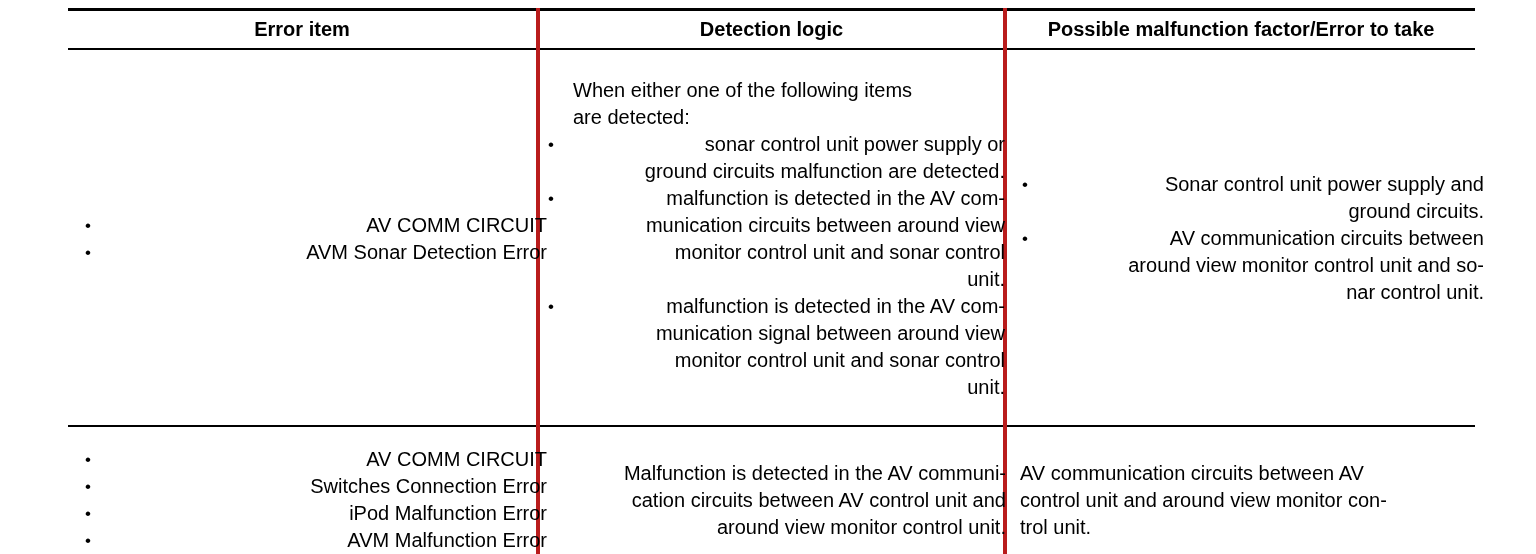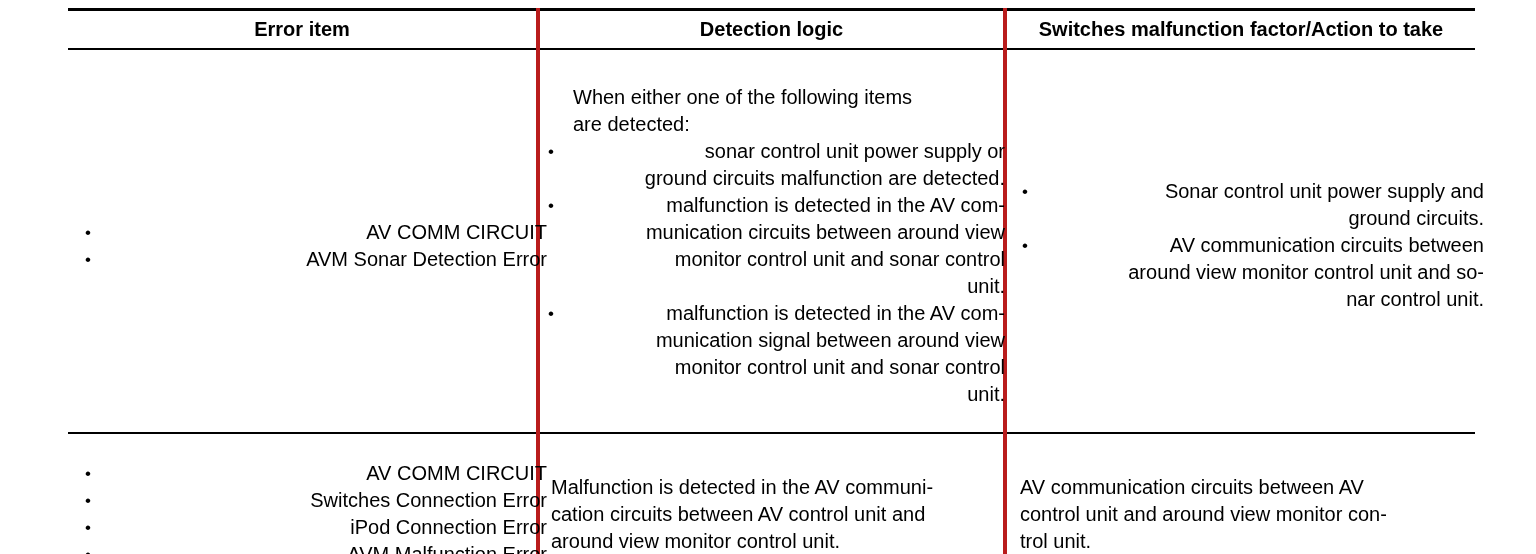--- a/index.html
+++ b/index.html
@@ -32,21 +32,21 @@
   th {
     font-weight: bold;
     text-align: center;
     height: 37px;
     border-bottom: 2px solid #000;
     padding: 0;
     vertical-align: middle;
   }
   td {
     vertical-align: middle;
-    padding: 15px 6px 6px 0;
+    padding: 8px 6px 6px 0;
   }
   .colsep-l { border-left: 4px solid #b91c1c; }
   tr.row-1 td { height: 361px; border-bottom: 2px solid #000; }
   tr.row-2 td { height: 130px; }
   .cell-inner { width: 100%; }
   .pad-c1 { padding-left: 17px; }
   .pad-c2 { padding-left: 8px; }
   .pad-c3 { padding-left: 15px; }
   .bullet-item { display: flex; }
   .bullet-marker {
@@ -75,21 +75,21 @@
   <table class="dtc-table">
     <colgroup>
       <col class="c1">
         <col class="c2">
         <col class="c3">
     </colgroup>
     <thead>
       <tr>
         <th>Error item</th>
         <th class="colsep-l">Detection logic</th>
-        <th class="colsep-l">Switches malfunction factor/Action to take</th>
+        <th class="colsep-l">Possible malfunction factor/Error to take</th>
       </tr>
     </thead>
     <tbody>
       <tr class="row-1">
         <td>
           <div class="cell-inner pad-c1">
             <div class="bullet-item">
               <span class="bullet-marker">•</span>
               <span class="bullet-text">AV COMM CIRCUIT</span>
             </div>
@@ -146,30 +146,30 @@
             <div class="bullet-item">
               <span class="bullet-marker">•</span>
               <span class="bullet-text">AV COMM CIRCUIT</span>
             </div>
             <div class="bullet-item">
               <span class="bullet-marker">•</span>
               <span class="bullet-text">Switches Connection Error</span>
             </div>
             <div class="bullet-item">
               <span class="bullet-marker">•</span>
-              <span class="bullet-text">iPod Connection Error</span>
+              <span class="bullet-text">iPod Malfunction Error</span>
             </div>
             <div class="bullet-item">
               <span class="bullet-marker">•</span>
               <span class="bullet-text">AVM Malfunction Error</span>
             </div>
           </div>
         </td>
         <td class="colsep-l">
-          <div class="cell-inner" style="padding-left:11px;">
+          <div class="cell-inner" style="padding-left:11px;text-align:right;">
             <div class="plain-text">Malfunction is detected in the AV communi-
 cation circuits between AV control unit and
 around view monitor control unit.</div>
           </div>
         </td>
         <td class="colsep-l">
           <div class="cell-inner" style="padding-left:13px;">
             <div class="plain-text">AV communication circuits between AV
 control unit and around view monitor con-
 trol unit.</div>

